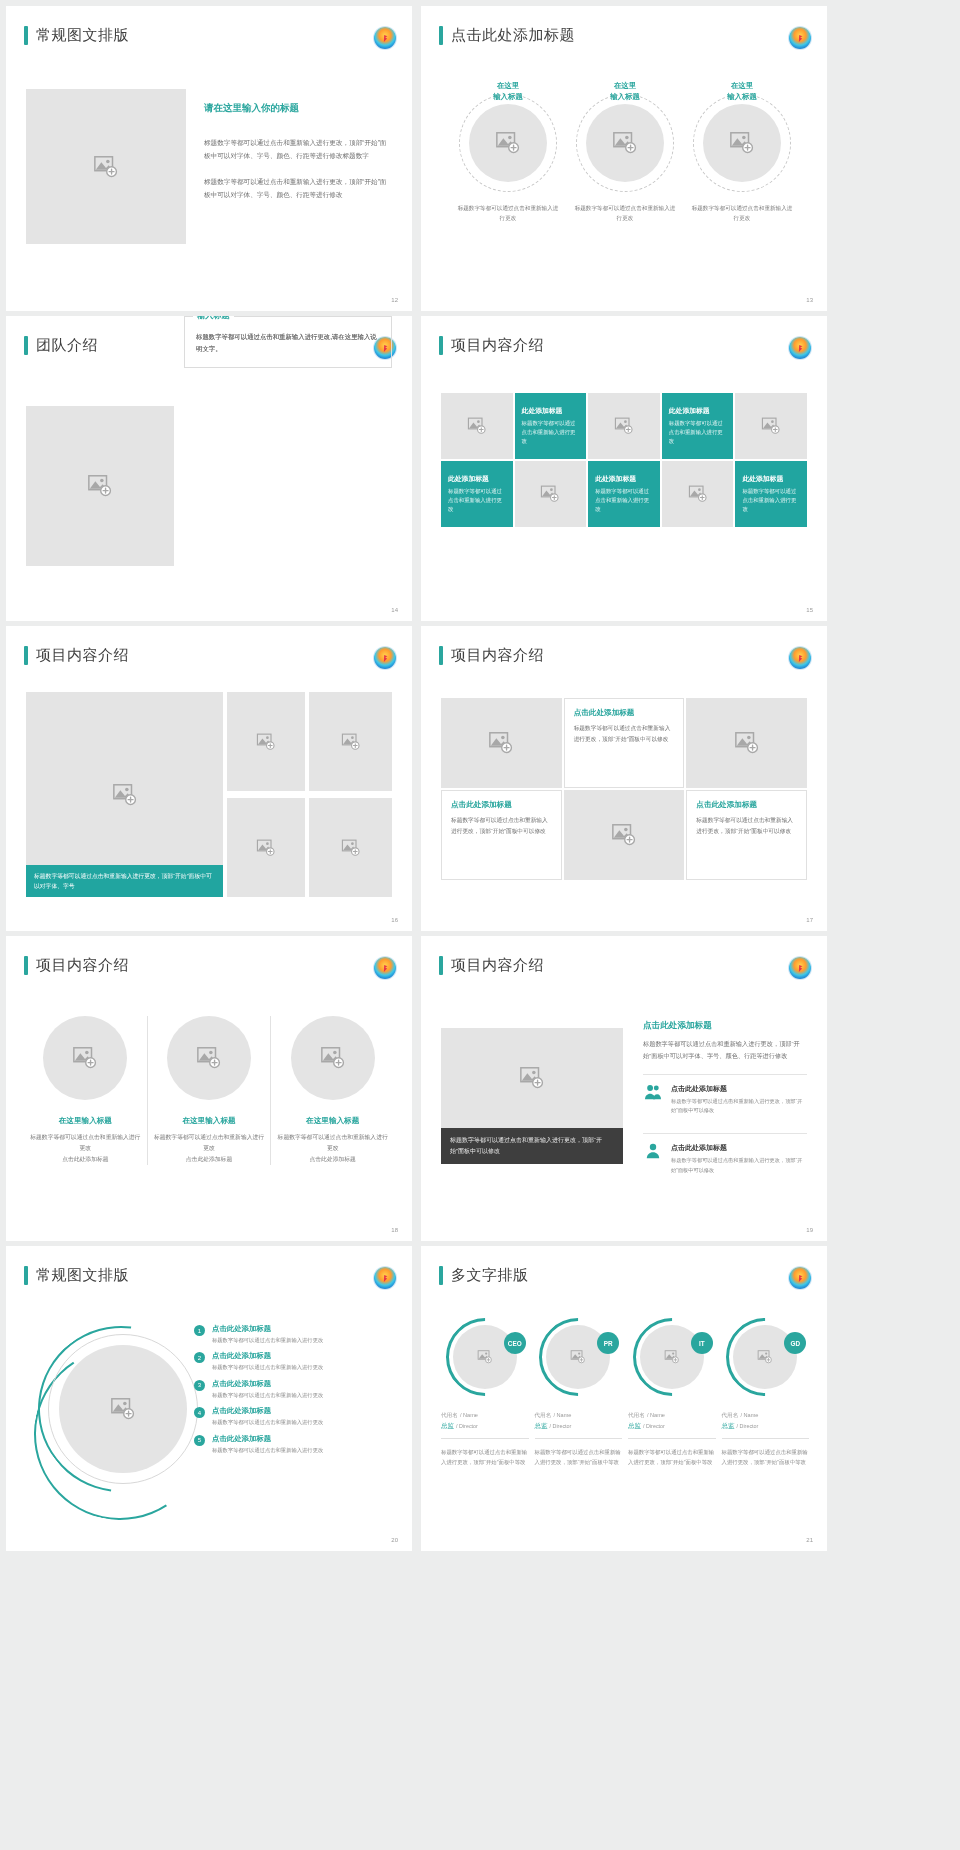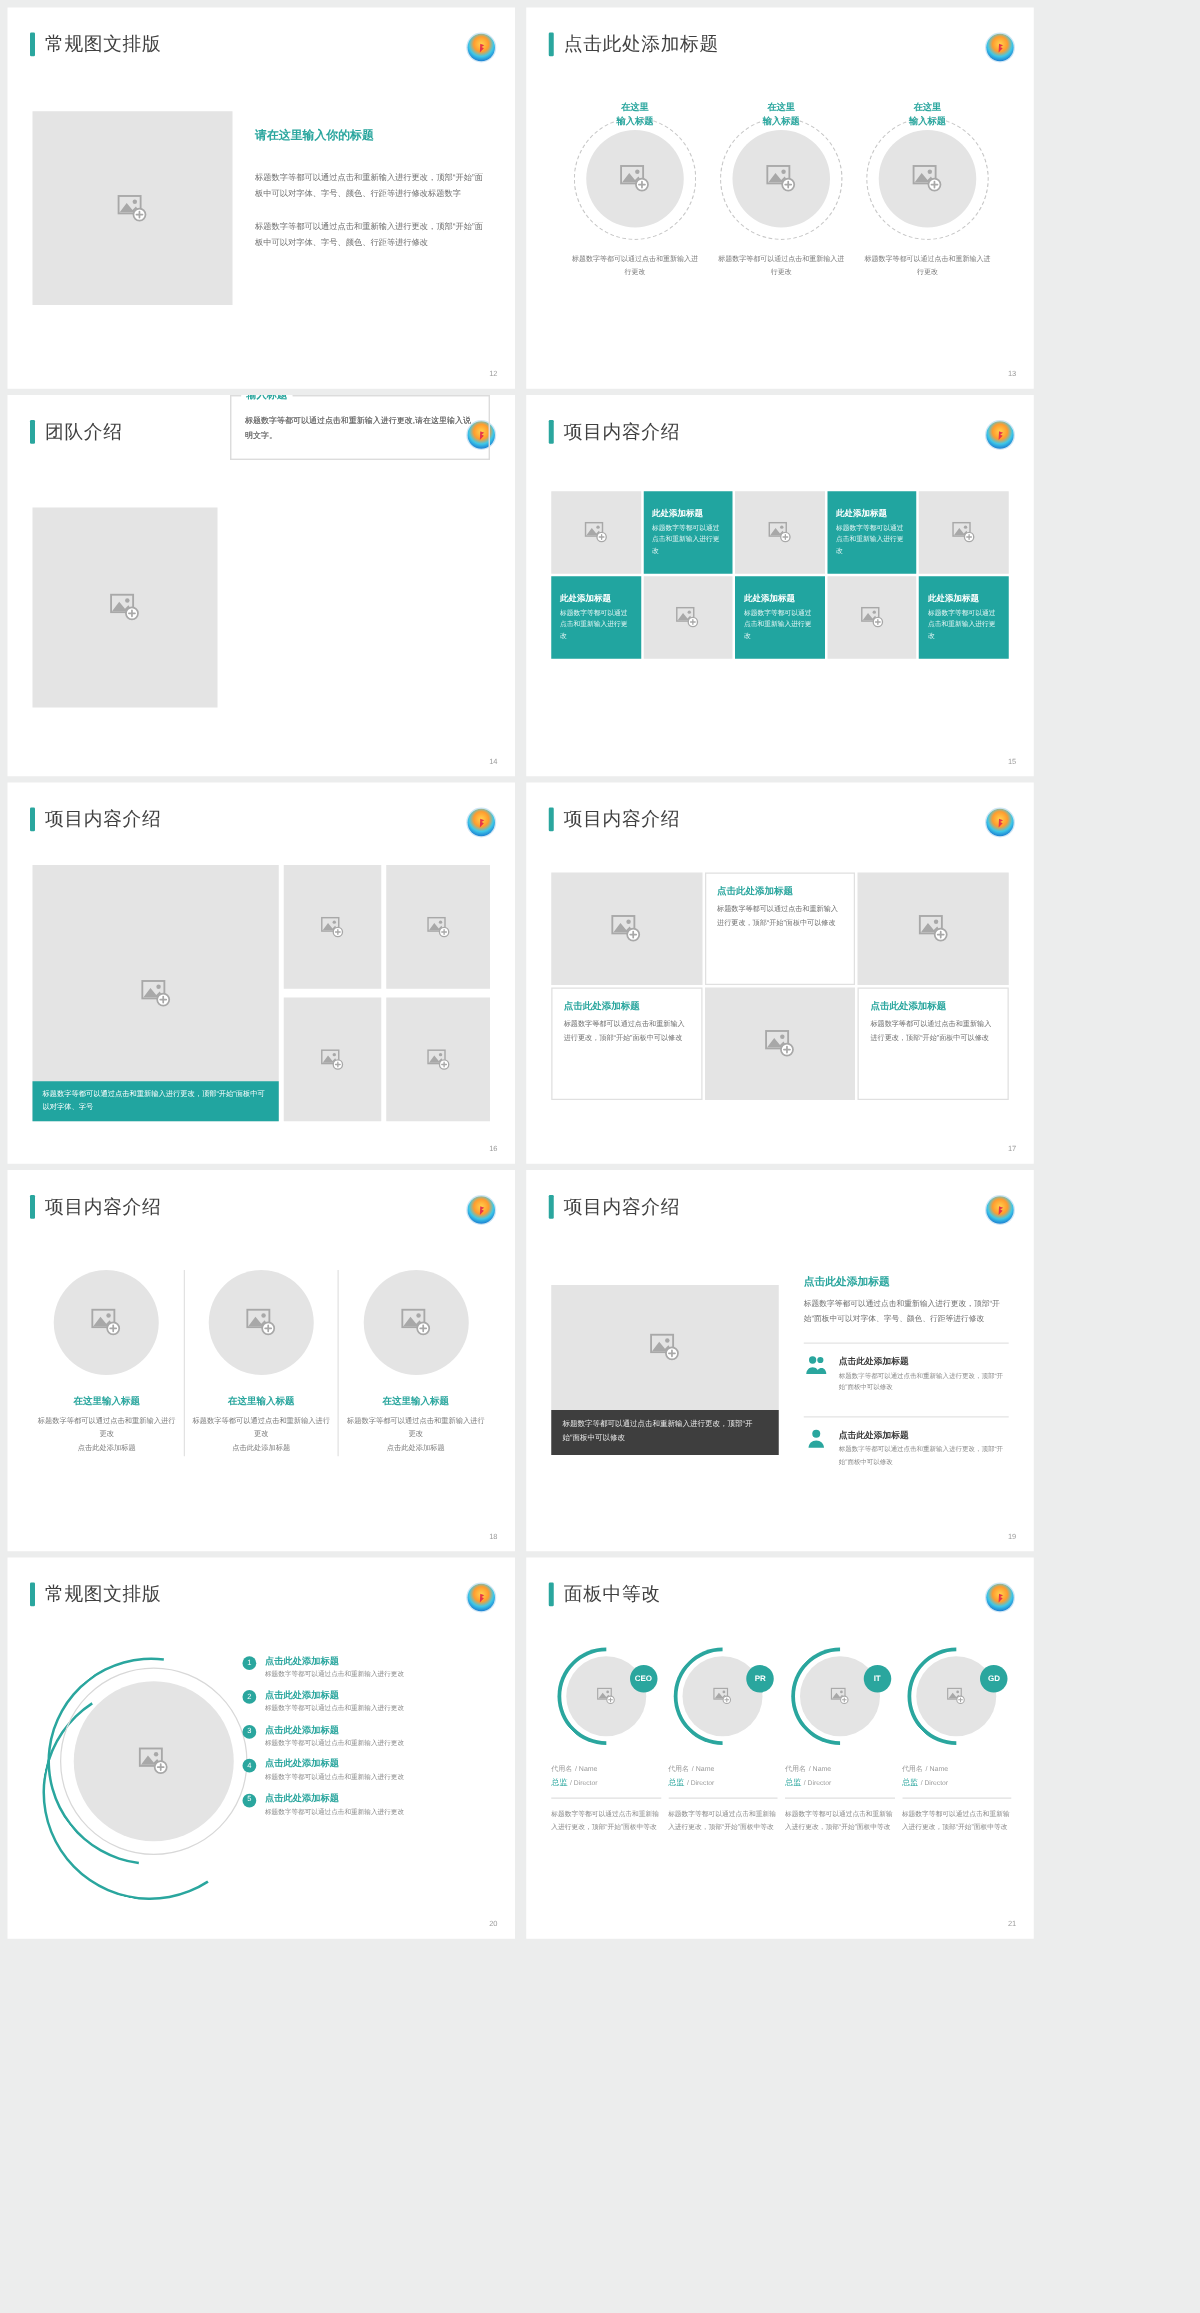--- a/index.html
+++ b/index.html
@@ -552,21 +552,21 @@
           <p>标题数字等都可以通过点击和重新输入进行更改</p>
           </div>
         </div>
     </div>
     <div class="pgnum">20</div>
   </div>
 
   <div class="slide">
     <div class="hdr">
         <div class="hbar"></div>
-      <div class="htitle">面板中等改</div>
+      <div class="htitle">多文字排版</div>
       </div>
     <div class="logo">
         <svg>
           <use href="#ic-logo"></use>
         </svg>
       </div>
     <div class="s21-wrap">
       <div class="s21-col">
         <div class="s21-av">
           <div class="s21-arc"></div>

